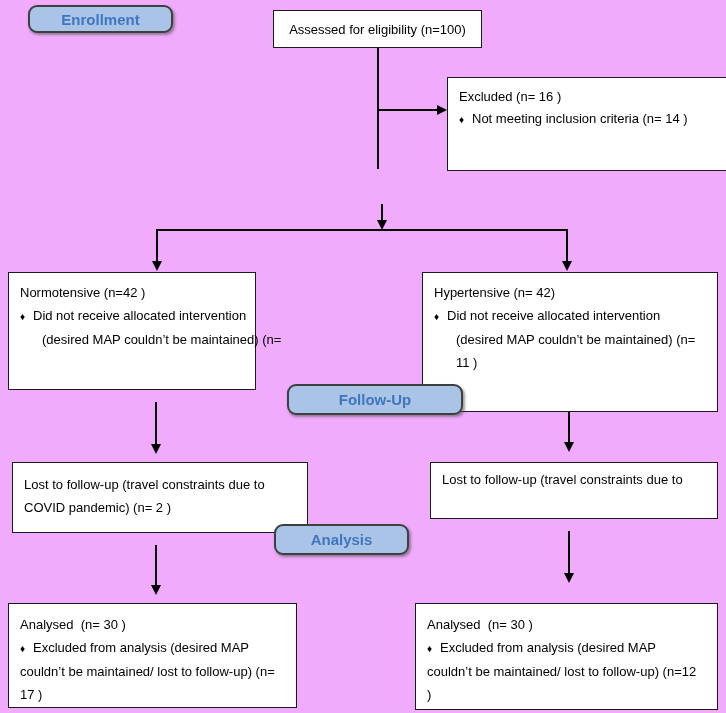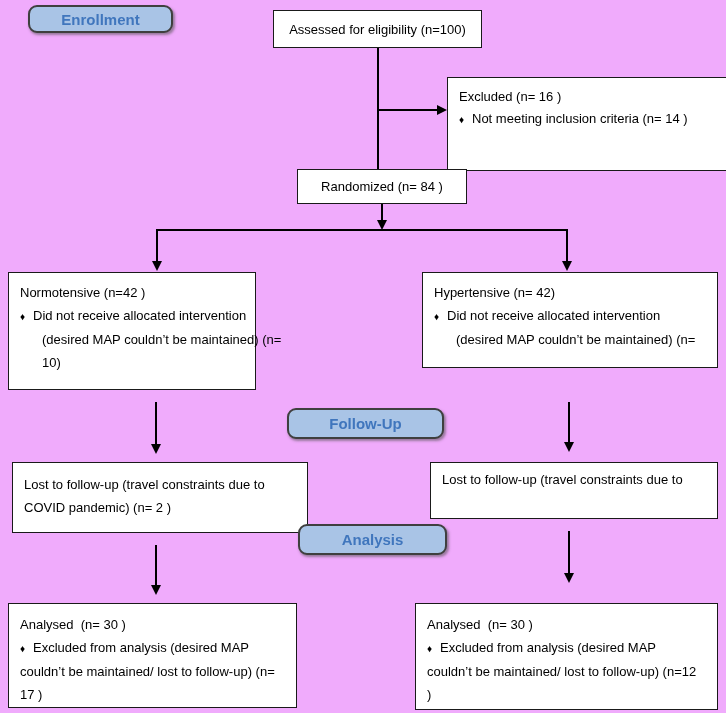--- a/index.html
+++ b/index.html
@@ -45,23 +45,23 @@
   }
 </style>
 </head>
 <body>
 
 <div class="canvas">
 
   <div class="stage-label" style="left:28px;top:5px;width:145px;height:28px;">Enrollment</div>
 
 
-  <div class="stage-label" style="left:287px;top:408px;width:157px;height:31px;">Follow-Up</div>
+  <div class="stage-label" style="left:287px;top:384px;width:176px;height:31px;">Follow-Up</div>
 
-  <div class="stage-label" style="left:298px;top:524px;width:149px;height:31px;">Analysis</div>
+  <div class="stage-label" style="left:274px;top:524px;width:135px;height:31px;">Analysis</div>
 
   <div class="cline" style="left:377px;top:48px;width:2px;height:121px;"></div>
   <div class="cline" style="left:378px;top:109px;width:60px;height:2px;"></div>
   <span class="tri-right" style="left:437px;top:105px;"></span>
 
   <div class="cline" style="left:381px;top:204px;width:2px;height:18px;"></div>
   <span class="tri-down" style="left:377px;top:220px;"></span>
   <div class="cline" style="left:156px;top:229px;width:412px;height:2px;"></div>
 
   <div class="cline" style="left:156px;top:229px;width:2px;height:33px;"></div>
@@ -86,38 +86,35 @@
     <span class="line">Assessed for eligibility (n=100)</span>
   </div>
 
   <div class="flow-box" style="left:447px;top:77px;width:324px;height:94px;">
     <div class="inner">
       <div class="line line-22">Excluded (n= 16 )</div>
       <div class="line line-22 bullet"><span class="diamond">♦</span><span>Not meeting inclusion criteria (n= 14 )</span></div>
     </div>
   </div>
 
-  <div class="flow-box center" style="left:297px;top:169px;width:170px;height:35px;">
-    <span class="line">Randomized (n= 84 )</span>
-  </div>
 
   <div class="flow-box" style="left:8px;top:272px;width:248px;height:118px;">
     <div class="inner">
       <div class="line">Normotensive (n=42 )</div>
       <div class="line bullet"><span class="diamond">♦</span><span>Did not receive allocated intervention</span></div>
       <div class="line cont">(desired MAP couldn’t be maintained) (n=</div>
-      <div class="line cont">10)</div>
     </div>
   </div>
 
-  <div class="flow-box" style="left:422px;top:272px;width:296px;height:96px;">
+  <div class="flow-box" style="left:422px;top:272px;width:296px;height:140px;">
     <div class="inner">
       <div class="line">Hypertensive (n= 42)</div>
       <div class="line bullet"><span class="diamond">♦</span><span>Did not receive allocated intervention</span></div>
       <div class="line cont">(desired MAP couldn’t be maintained) (n=</div>
+      <div class="line cont">11 )</div>
     </div>
   </div>
 
   <div class="flow-box" style="left:12px;top:462px;width:296px;height:71px;">
     <div class="inner" style="padding-top:10px;">
       <div class="line">Lost to follow-up (travel constraints due to</div>
       <div class="line">COVID pandemic) (n= 2 )</div>
     </div>
   </div>
 

